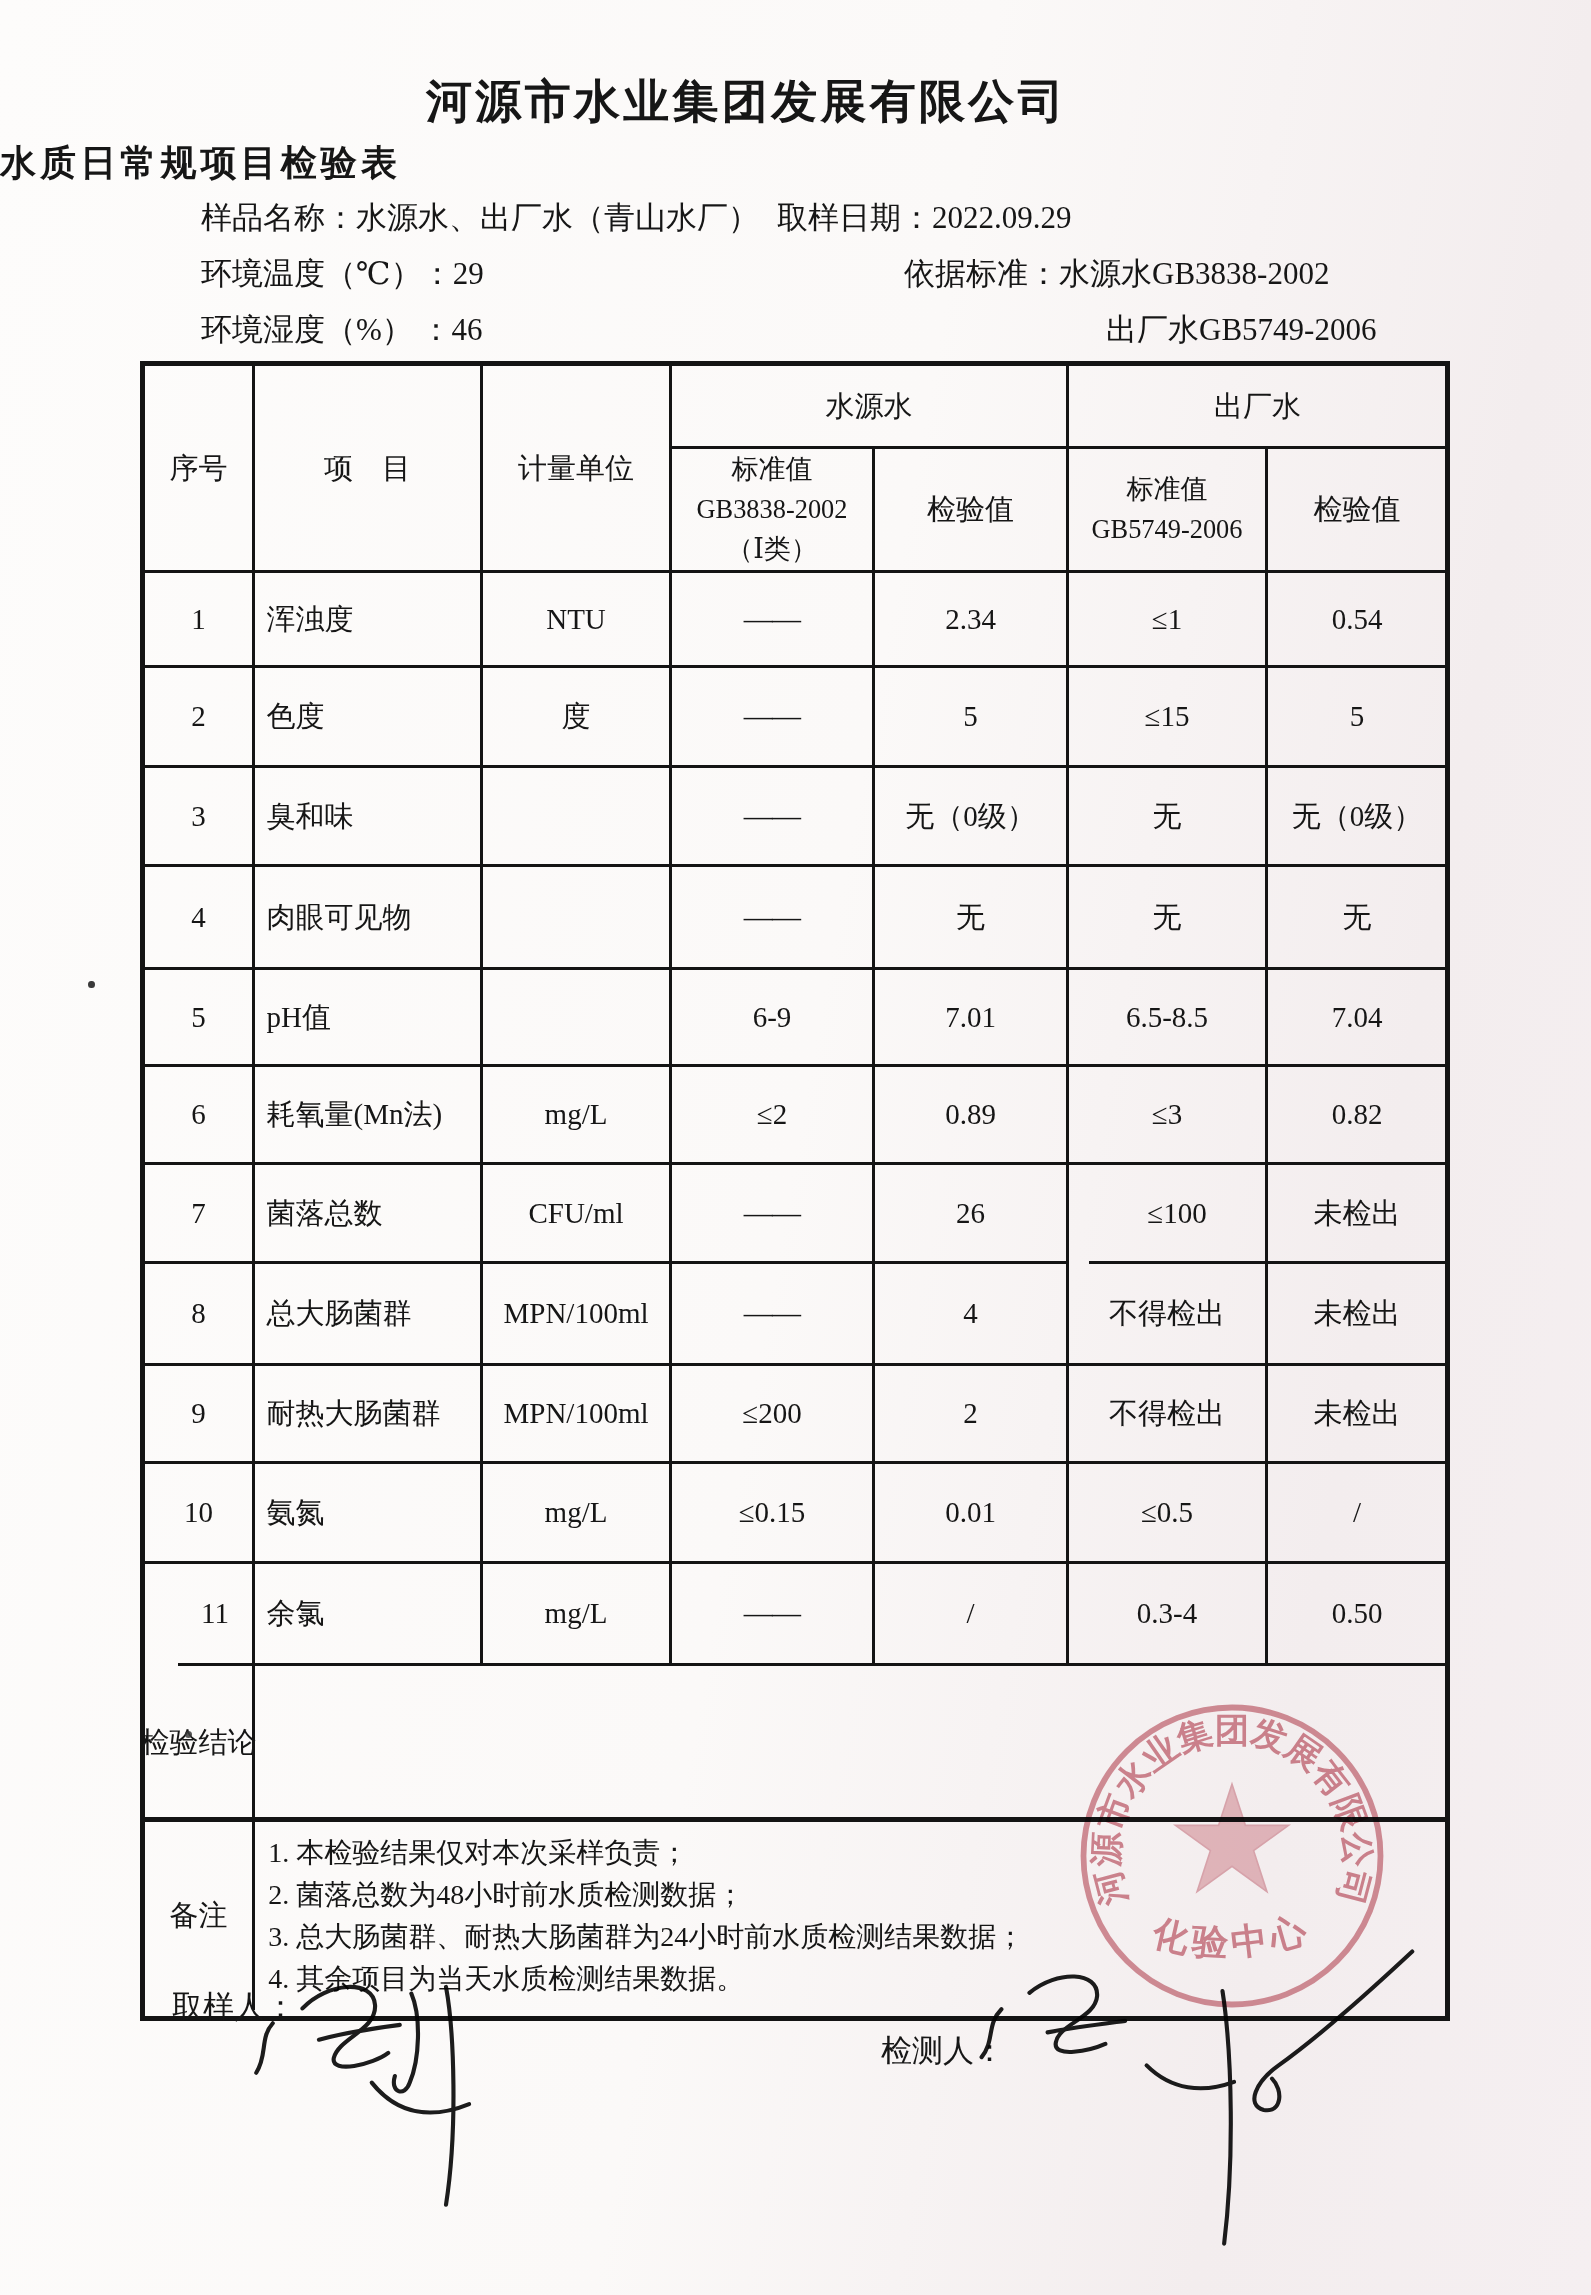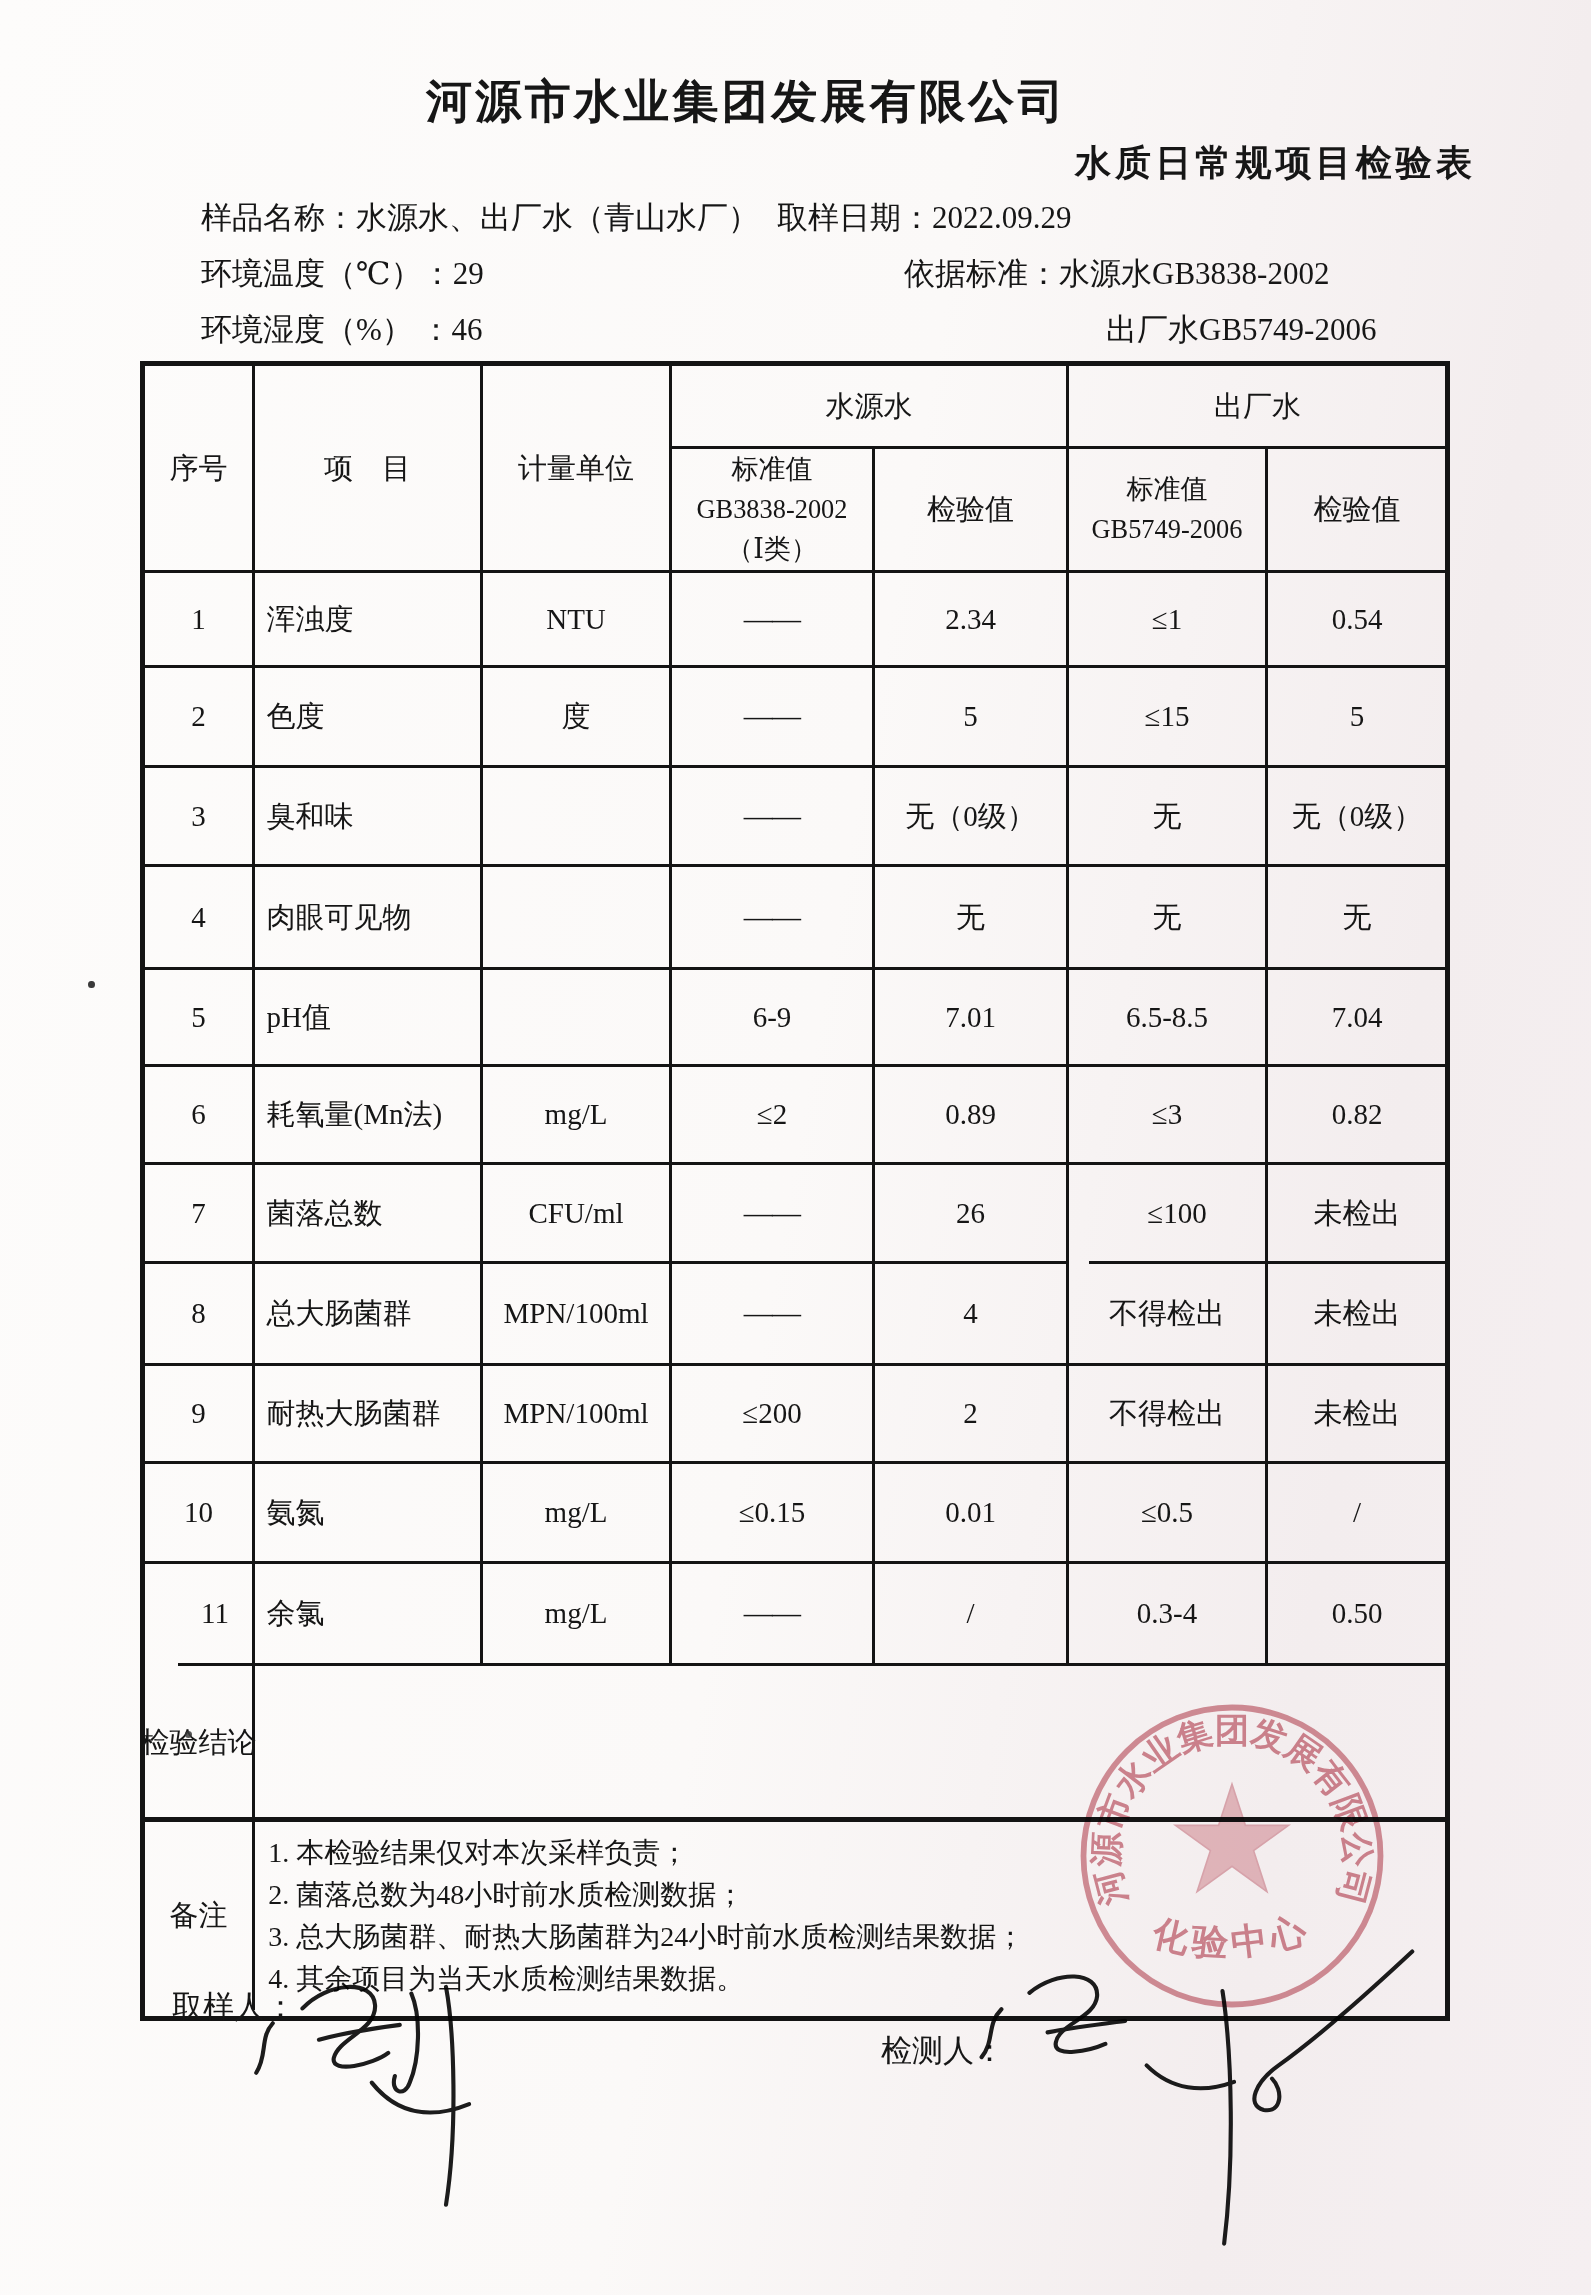--- a/index.html
+++ b/index.html
@@ -3,21 +3,21 @@
 <meta charset="utf-8">
 <style>
   html,body{margin:0;padding:0;}
   body{width:1592px;height:2295px;position:relative;overflow:hidden;
        background:linear-gradient(100deg,#fdfcfb 0%,#fbf9f8 50%,#f3edee 80%,#f5eff1 100%);
        font-family:"Liberation Serif","DejaVu Serif",serif;color:#161616;}
   .abs{position:absolute;}
   
   .title{left:0;right:99px;top:71px;text-align:center;font-size:46px;font-weight:bold;
          letter-spacing:3.3px;font-family:"Liberation Sans","DejaVu Sans",sans-serif;}
-  .subtitle{left:0;right:116px;top:139px;text-align:right;font-size:36px;font-weight:600;letter-spacing:4.1px;padding-left:33px;}
+  .subtitle{left:0;right:116px;top:139px;text-align:left;font-size:36px;font-weight:600;letter-spacing:4.1px;}
   .info-line{font-size:31px;white-space:nowrap;}
   .line1{left:201px;top:197px;}
   .line2l{left:201px;top:253px;}
   .line2r{left:904px;top:253px;}
   .line3l{left:201px;top:309px;}
   .line3r{left:1106px;top:309px;}
   .gap{display:inline-block;width:18px;}
   
   .grid{left:140px;top:361px;width:1310px;height:1660px;display:grid;box-sizing:border-box;
         border:5px solid #141414;

